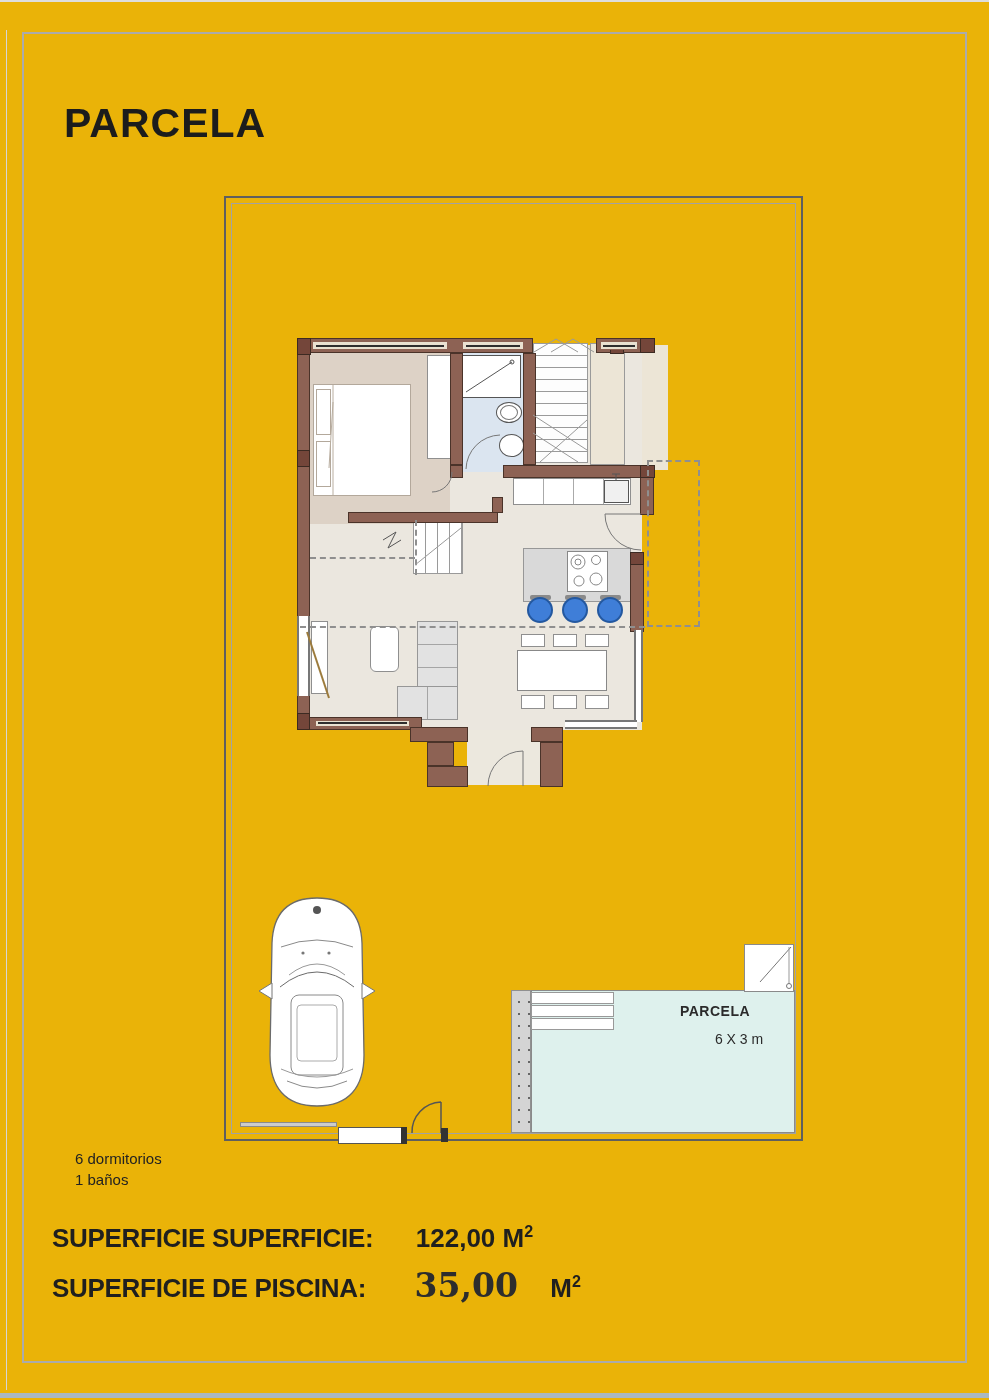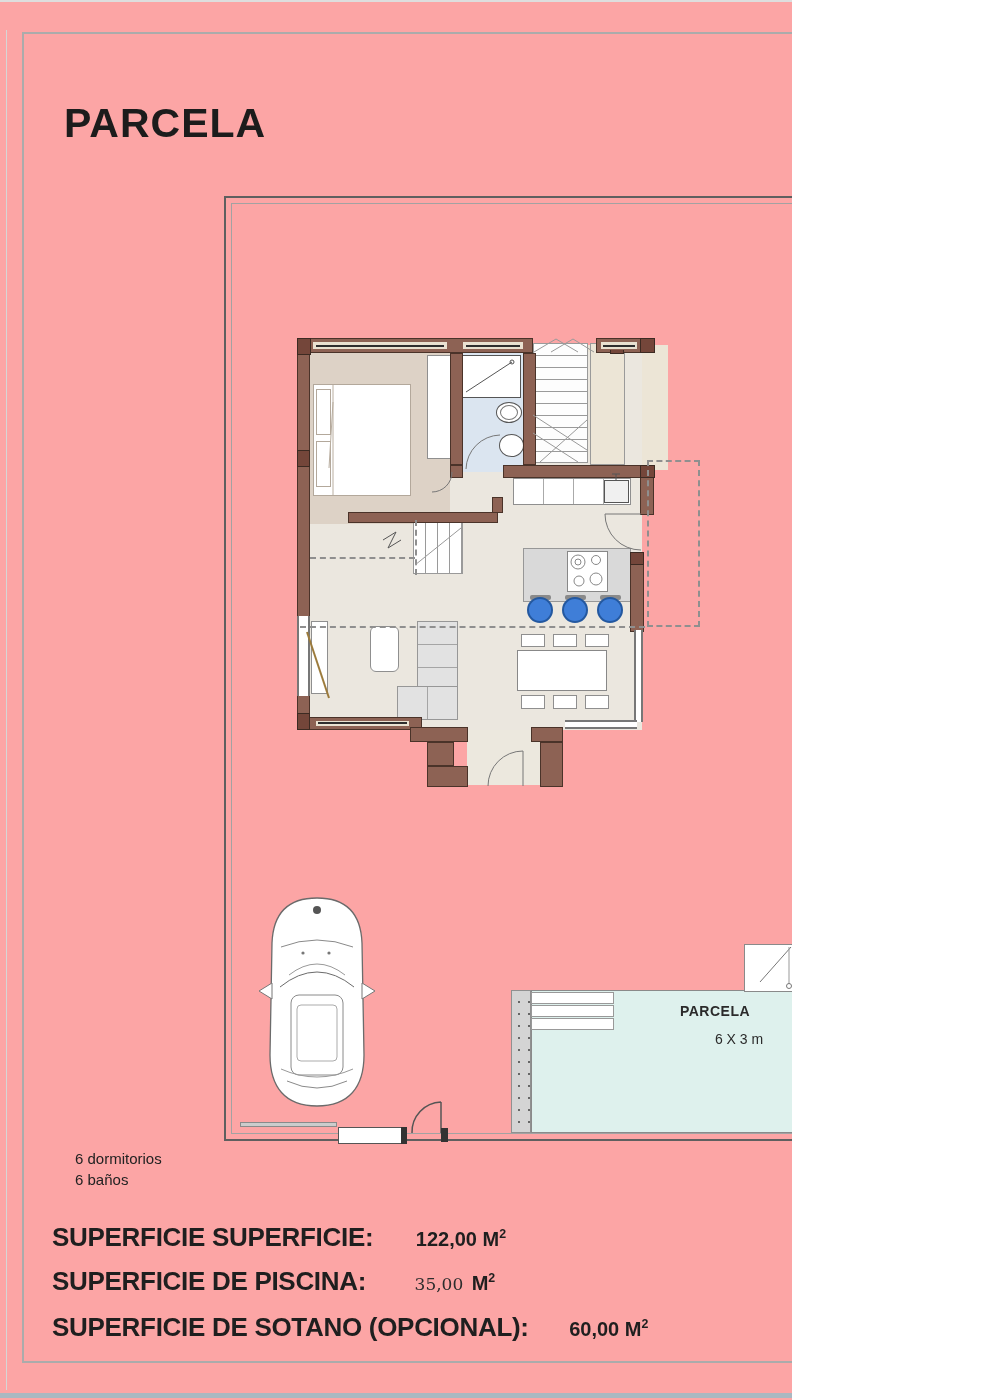--- a/index.html
+++ b/index.html
@@ -1,37 +1,37 @@
 <!DOCTYPE html>
 <html><head>
 <meta charset="utf-8">
 <style>
   html,body{margin:0;padding:0;background:#fff;}
-  .sheet{position:relative;width:792px;height:1400px;background:#fca5a5;overflow:hidden;
+  .sheet{position:relative;width:989px;height:1400px;background:#eab308;overflow:hidden;
          font-family:"Liberation Sans",sans-serif;color:#1f1f1f;}
   .abs{position:absolute;box-sizing:border-box;}
   
   .wall{background:#8d6254;border:1px solid #4a3329;z-index:10;}
   .wdark{background:#74463a;border:1px solid #3c2a22;z-index:11;}
   .lintel{background:#e9e1d1;border:1px solid #8d6254;z-index:12;}
   .glass{background:#2e2e2e;z-index:13;}
   
   .floor{z-index:1;}
   .furn{background:#fff;border:1px solid #8f8f8f;z-index:5;}
   .grayfurn{background:#e2e2e2;border:1px solid #979797;z-index:5;}
   .dashline{border:0;border-top:2px dashed #8f8f8f;z-index:15;}
   .dashvert{border:0;border-left:2px dashed #8f8f8f;z-index:15;}
   .dashrect{border:2px dashed #8f8f8f;z-index:15;}
   .winwhite{background:#fff;z-index:12;}
   svg.overlay{position:absolute;left:0;top:0;z-index:20;pointer-events:none;}
   .label{z-index:30;}
   .title{font-size:41px;font-weight:600;letter-spacing:1px;color:#1c1c1c;}
   .arealabel{font-size:26px;font-weight:700;letter-spacing:-0.3px;white-space:nowrap;}
-  .areavalue{font-size:20px;font-weight:700;}
-  .serifval{font-family:"DejaVu Serif",serif;font-weight:400;font-size:17px;color:#2d2d2d;}
+  .areavalue{font-size:26px;font-weight:700;}
+  .serifval{font-family:"DejaVu Serif",serif;font-weight:700;font-size:33px;color:#2d2d2d;}
   sup{font-size:62%;}
   .smalltext{font-size:15px;color:#222;}
   .poollabel{font-size:14px;font-weight:700;letter-spacing:0.5px;color:#2b2b2b;text-align:center;}
   .poolsize{font-size:14px;font-weight:400;color:#2b2b2b;text-align:center;}
 </style>
 </head>
 <body>
 
 <div class="sheet">
 
@@ -208,29 +208,25 @@
     </g>
 
     <path d="M307,632 L329,698" stroke="#9c7b3c" stroke-width="2" fill="none"></path>
 
     <path d="M333,385 L333,495 M333,402 L329,468" stroke="#b9aea0" fill="none"></path>
 
     <path d="M412,1133 A30,30 0 0 1 441,1102 M441,1102 L441,1133" stroke="#555" stroke-width="1.5" fill="none"></path>
   </svg>
 
   <div class="abs label smalltext" style="left:75px;top:1150px;">6 dormitorios</div>
-  <div class="abs label smalltext" style="left:75px;top:1171px;">6 baños</div>
+  <div class="abs label smalltext" style="left:75px;top:1171px;">1 baños</div>
 
   <div class="abs label" style="left:52px;top:1222px;">
     <span class="arealabel">SUPERFICIE SUPERFICIE:</span>
     <span class="areavalue" style="margin-left:38px;"><span>122,00</span> <span>M</span><sup>2</sup></span>
   </div>
   <div class="abs label" style="left:52px;top:1266px;">
     <span class="arealabel">SUPERFICIE DE PISCINA:</span>
     <span class="serifval" style="margin-left:44px;">35,00</span>
-    <span class="areavalue" style="margin-left:4px;"><span>M</span><sup>2</sup></span>
+    <span class="areavalue" style="margin-left:28px;"><span>M</span><sup>2</sup></span>
   </div>
-  <div class="abs label" style="left:52px;top:1312px;">
-    <span class="arealabel">SUPERFICIE DE SOTANO (OPCIONAL):</span>
-    <span class="areavalue" style="margin-left:36px;"><span>60,00</span> <span>M</span><sup>2</sup></span>
-  </div>
 
 </div>
 
 </body></html>

